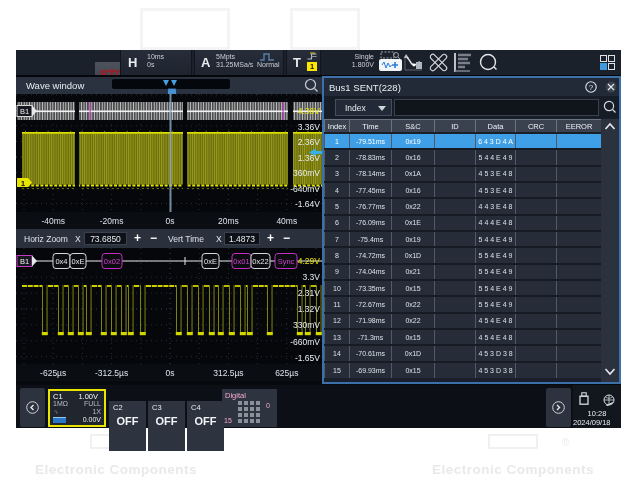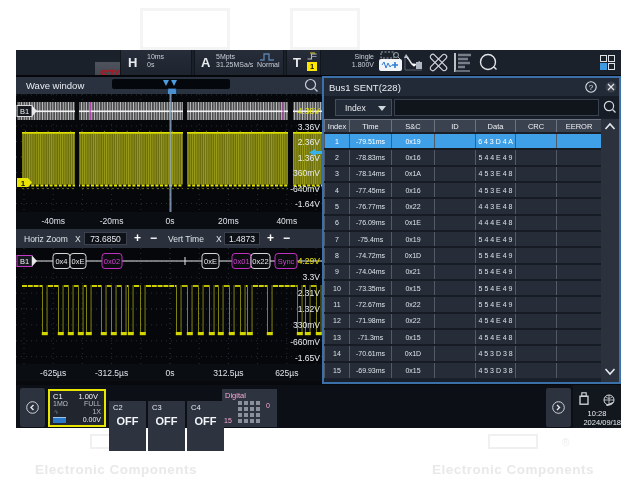--- a/index.html
+++ b/index.html
@@ -652,17 +652,17 @@
           <rect x="2.8" y="0.8" width="4.4" height="3.4" fill="none" stroke="#d5dae0" stroke-width="1.1"></rect>
           <rect x="1" y="4.2" width="8" height="8" fill="none" stroke="#d5dae0" stroke-width="1.3"></rect>
         </svg>
         <svg class="abs" style="left:30px; top:9px;" width="12" height="12" viewBox="0 0 12 12">
           <circle cx="6" cy="6" r="5" fill="none" stroke="#d5dae0" stroke-width="1"></circle>
           <path d="M1 6 h10 M6 1 v10" stroke="#d5dae0" stroke-width="0.8" fill="none"></path>
           <path d="M2.3 2.9 c2.3 1.8 5.1 1.8 7.4 0" stroke="#d5dae0" stroke-width="0.7" fill="none"></path>
           <path d="M10 8.5 l-6.5 3.2" stroke="#d5dae0" stroke-width="1.3"></path>
         </svg>
         <div class="abs" style="left:0px; top:24px; width:48px; text-align:center; font-size:7.5px;">10:28</div>
-        <div class="abs" style="left:0px; top:33px; width:48px; text-align:right; font-size:7.5px;">2024/09/18</div>
+        <div class="abs" style="left:0px; top:33px; width:48px; text-align:left; font-size:7.5px;">2024/09/18</div>
       </div>
     </div>
   </div>
 </div>
 
 </body></html>

